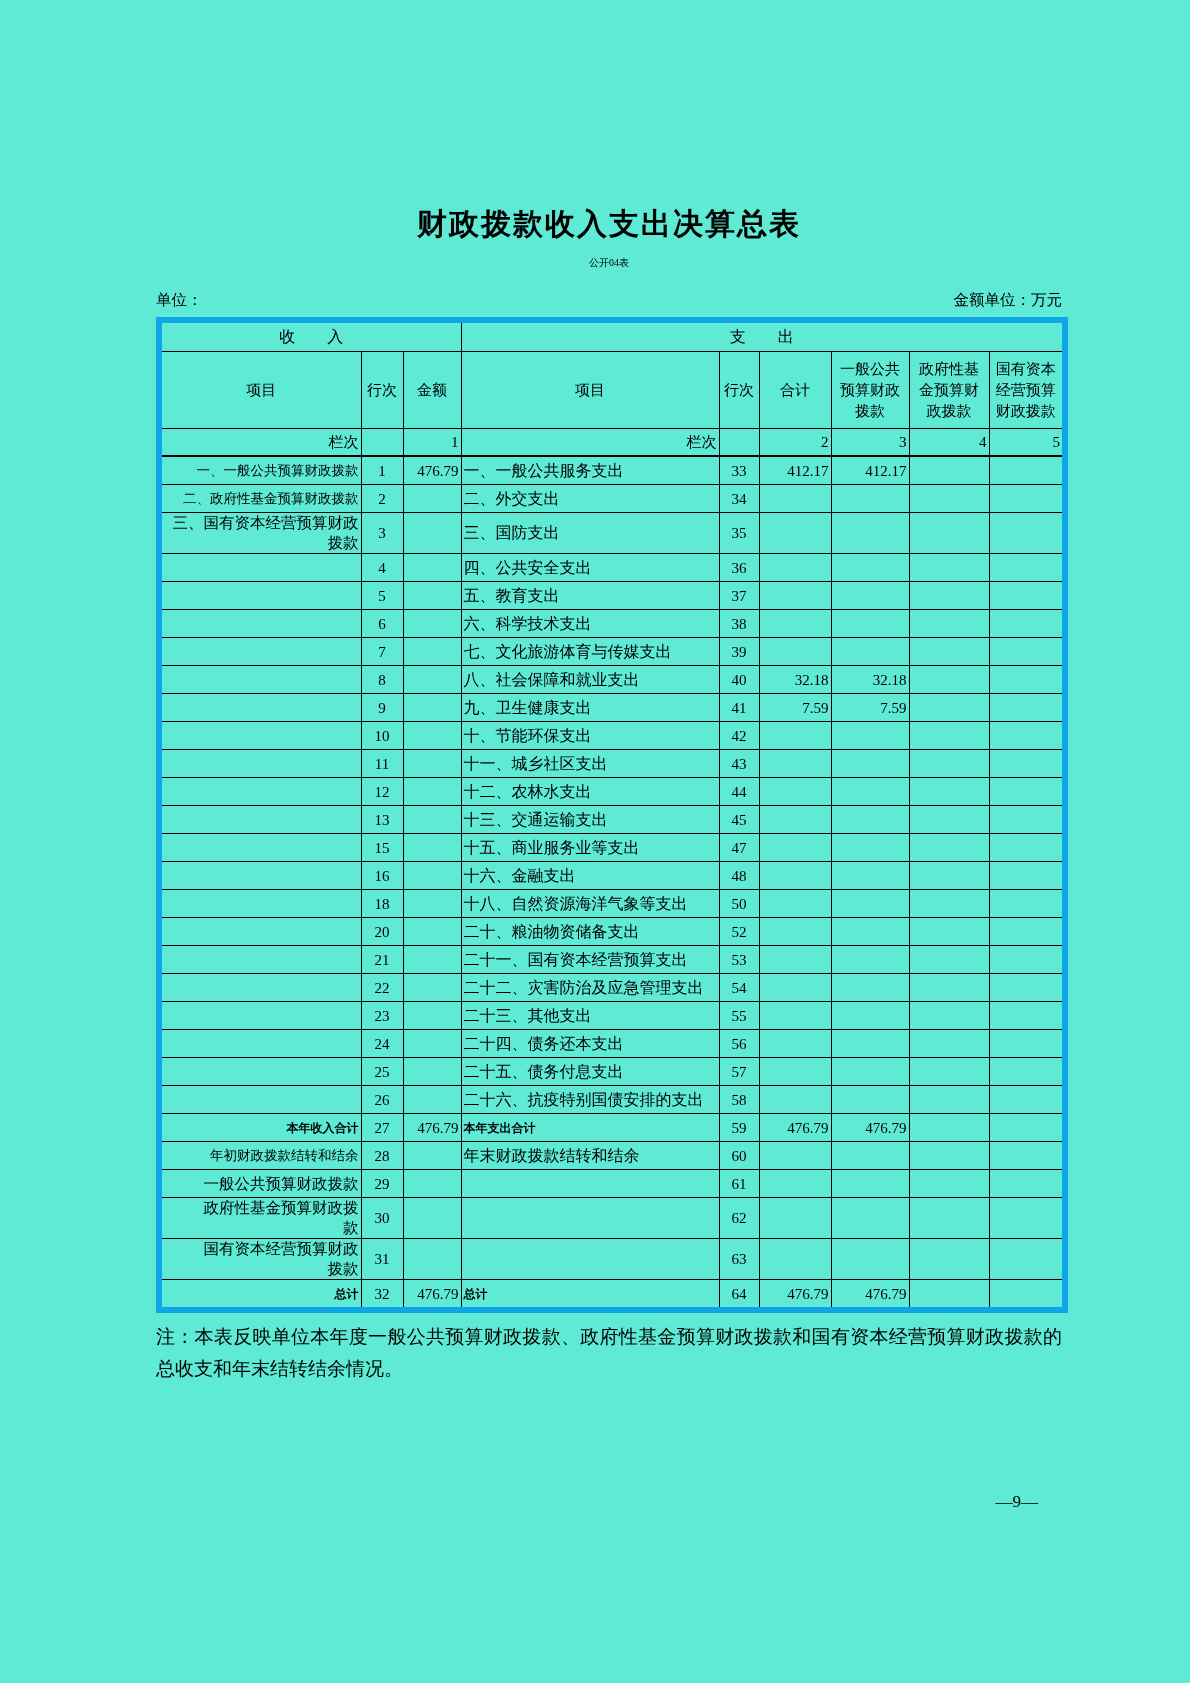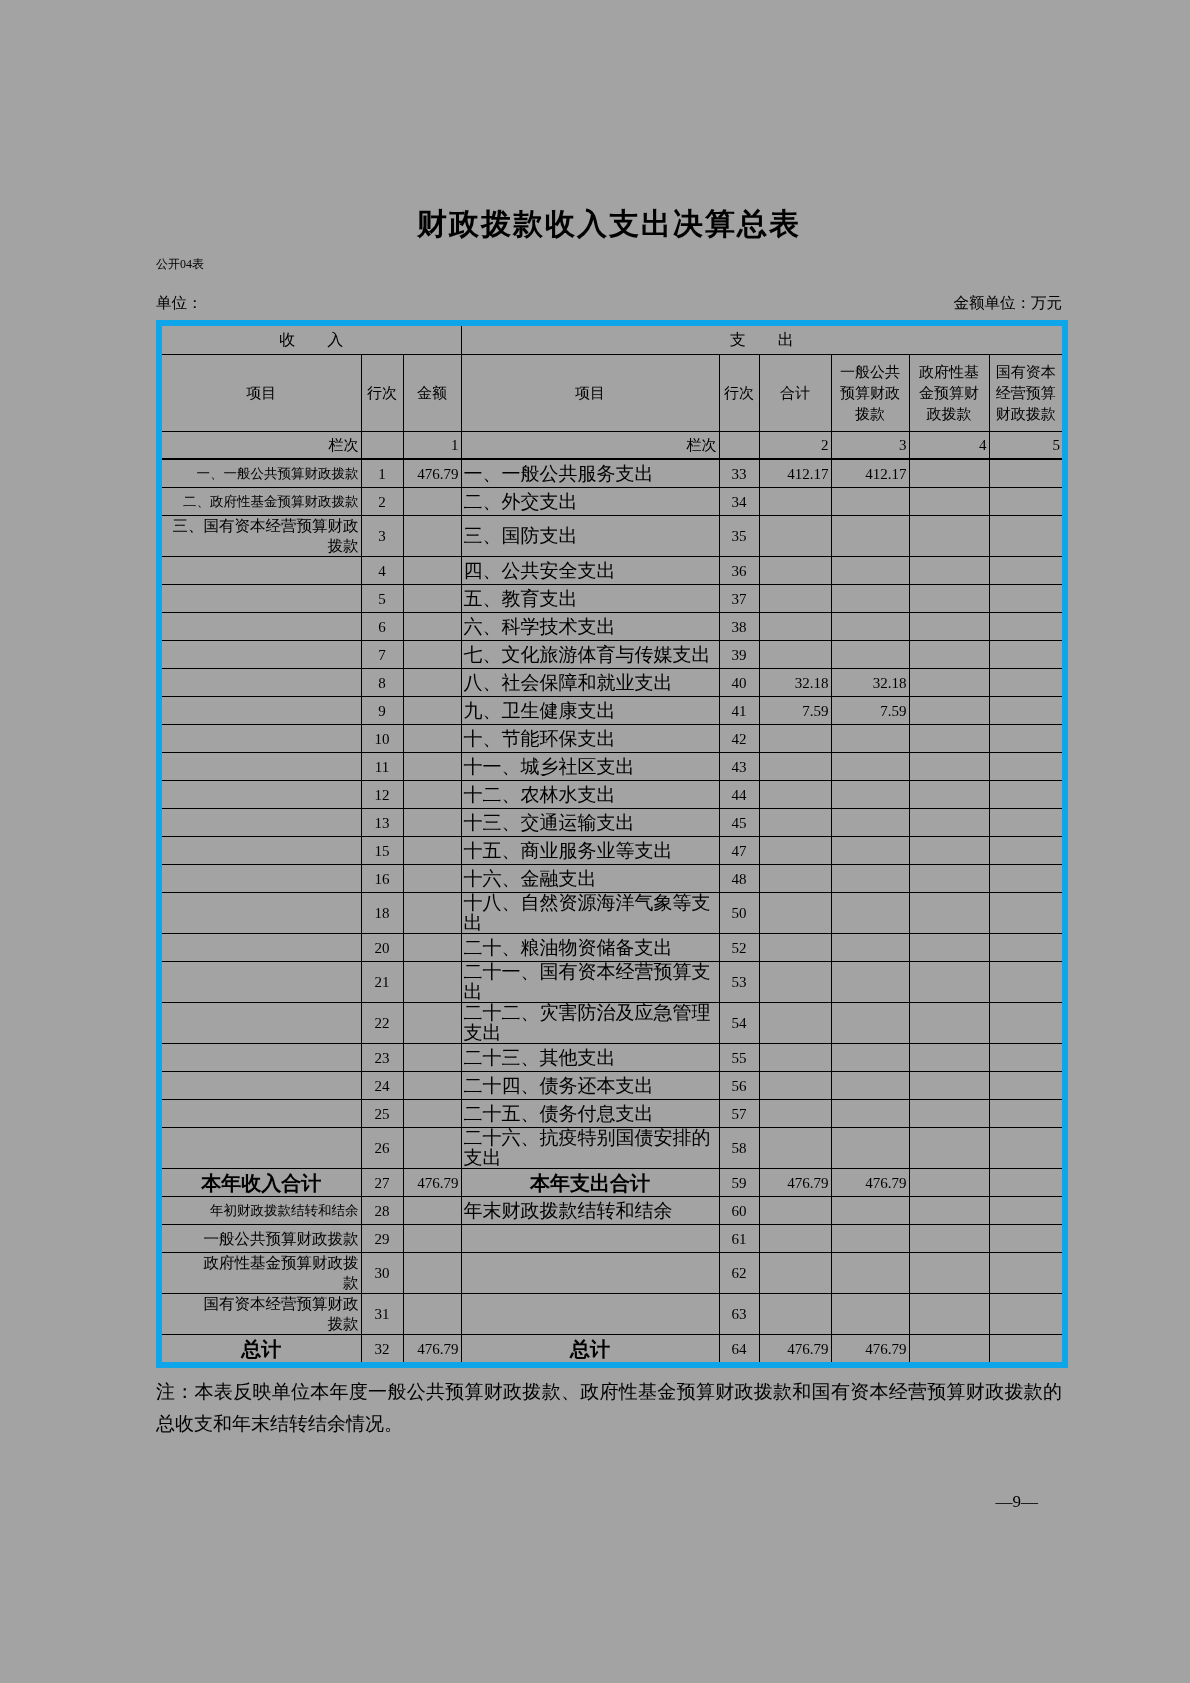--- a/index.html
+++ b/index.html
@@ -1,36 +1,36 @@
 <!DOCTYPE html>
 <html><head>
 <meta charset="utf-8">
 <style>
   html,body { margin:0; padding:0; background:#888; }
   .page {
     position:relative;
     width:1190px; height:1683px;
-    background:#a3a3a3;
+    background:#5eead4;
     margin:0 auto;
     font-family:"Liberation Serif", serif;
     color:#000;
     overflow:hidden;
   }
   .content { position:absolute; left:156px; top:0; width:906px; }
 
   .doc-title {
     margin:206px 0 0 0;
     text-align:center;
     font-size:30px;
     font-weight:bold;
     font-family:"Liberation Sans", sans-serif;
     letter-spacing:2px;
     line-height:1.2;
   }
-  .table-code { text-align:left; font-size:12px; margin-top:14px; }
+  .table-code { text-align:center; font-size:10px; margin-top:14px; }
   .meta-line {
     display:flex; justify-content:space-between;
     font-size:15.5px; margin-top:20px; margin-bottom:6px;
   }
 
   table.main {
     border-collapse:collapse;
     table-layout:fixed;
     width:906px;
     border:6px solid #0ea5e9;
@@ -41,28 +41,28 @@
     font-weight:normal;
     overflow:hidden;
     vertical-align:middle;
   }
   tr.sec-row th { height:28px; font-size:16px; text-align:center; }
   tr.col-row th { height:76px; font-size:15px; line-height:21px; text-align:center; padding:0 3px; }
   tr.lanci-row td { height:26px; font-size:15px; text-align:right; border-bottom:2px solid #000; }
 
   tbody td { height:27px; font-size:15px; line-height:20px; }
   td.item-l { text-align:right; font-size:15.5px; }
-  td.item-r { text-align:left; font-size:19px; }
+  td.item-r { text-align:left; font-size:16px; }
   td.rowno  { text-align:center; }
   td.num    { text-align:right; padding-right:2px; }
 
   tr.small td.item-l { font-size:13.5px; }
   tr.indent td.item-l { text-indent:26px; }
   tr.total td.item-l, tr.total td.item-r {
-    text-align:center; font-weight:bold; text-indent:0; font-size:20px;
+    font-weight:bold; text-indent:0; font-size:12px;
   }
 
   .note {
     margin:8px 0 0 0;
     font-size:19px;
     line-height:32px;
     text-align:justify;
   }
   .page-number {
     position:absolute;

